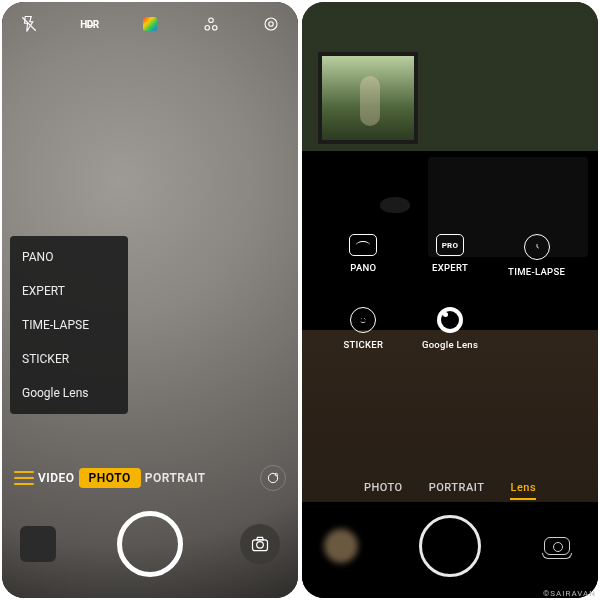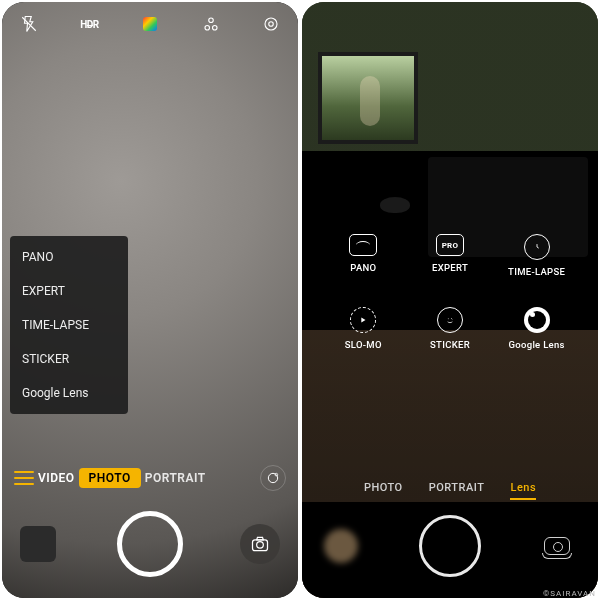--- a/index.html
+++ b/index.html
@@ -330,28 +330,20 @@
       </div>
       <div class="cell">
         <div class="iccircle">
           <svg width="14" height="14" viewBox="0 0 24 24">
               <path d="M12 7v5l3 2" stroke="#fff" stroke-width="1.5" fill="none"></path>
             </svg>
         </div>
         <span>TIME-LAPSE</span>
       </div>
       <div class="cell">
-        <div class="iccircle" style="border-style:dashed">
-          <svg width="10" height="10" viewBox="0 0 24 24">
-              <path d="M8 6l10 6-10 6z" fill="#fff"></path>
-            </svg>
-        </div>
-        <span>SLO-MO</span>
-      </div>
-      <div class="cell">
         <div class="iccircle">
           <svg width="14" height="14" viewBox="0 0 24 24">
               <circle cx="9" cy="10" r="0.8" fill="#fff"></circle>
               <path d="M14 9l2 2" stroke="#fff" stroke-width="1.3"></path>
               <path d="M8 15c2 2 6 2 8 0" stroke="#fff" stroke-width="1.3" fill="none"></path>
             </svg>
         </div>
         <span>STICKER</span>
       </div>
       <div class="cell">

